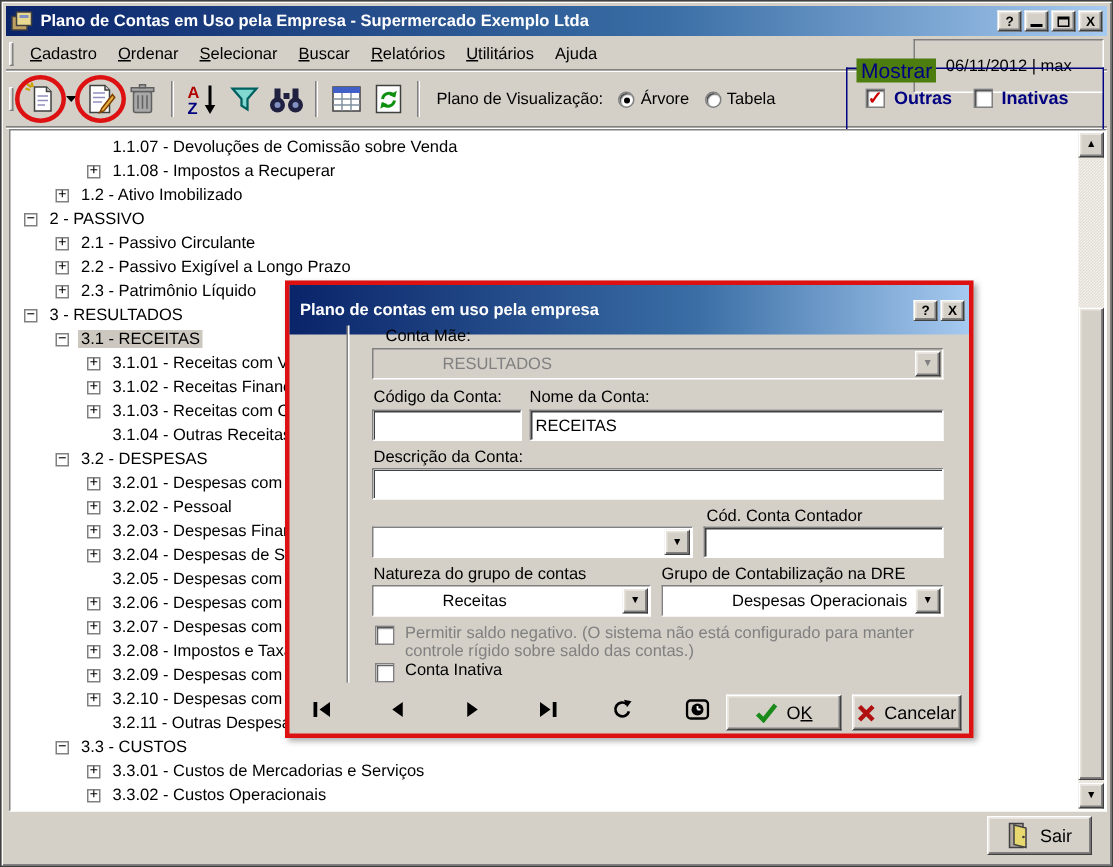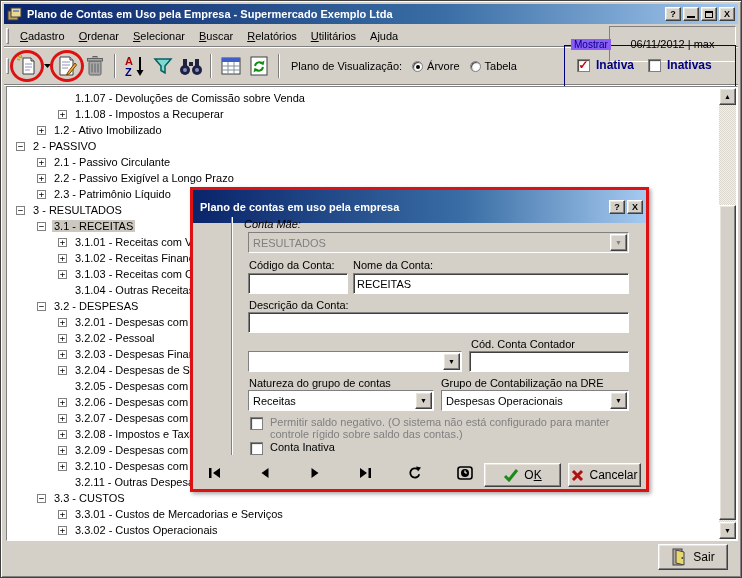--- a/index.html
+++ b/index.html
@@ -41,22 +41,22 @@
   .tool-btn.caret { width:12px; }
   .tool-sep { width:2px; height:24px; margin:0 5px; border-left:1px solid #808080; border-right:1px solid #fff; }
   .tool-btn.annotated::after { content:""; position:absolute; left:-3px; top:-2px; right:-3px; bottom:-2px;
              border:3px solid #dd1111; border-radius:50%; pointer-events:none; }
   #viewmode { display:flex; align-items:center; margin-left:6px; white-space:nowrap; }
   .radio { width:11px; height:11px; border-radius:50%; background:#fff; border:1px solid #808080;
            box-shadow: inset 1px 1px 1px #404040; margin:0 4px 0 10px; position:relative; }
   .radio.on::after { content:""; position:absolute; left:3px; top:3px; width:4px; height:4px; border-radius:50%; background:#000; }
   #show-group { position:absolute; right:2px; top:-3px; width:172px; height:42px;
                 border:1px solid #000080; border-bottom:none; }
-  #show-group .gtitle { position:absolute; left:6px; top:-7px; background:#8b5cf6; padding:0 3px;
-                color:#000080; font-size:10px; }
+  #show-group .gtitle { position:absolute; left:6px; top:-7px; background:#4d7c0f; padding:0 3px;
+                color:#000080; font-size:14px; }
   #show-group .row { display:flex; align-items:center; margin-top:12px; padding-left:12px; }
   .cbx { width:13px; height:13px; background:#fff; border:1px solid #808080; box-shadow: inset 1px 1px 1px #404040;
          display:flex; align-items:center; justify-content:center; font-size:12px; font-weight:bold; }
   .cbx.red-check { color:#cc0000; }
   .show-label { color:#000080; font-weight:bold; font-size:12px; margin:0 14px 0 6px; }
 
   
   #client { position:absolute; left:5px; top:85px; width:732px; height:455px; background:#fff;
             border:1px solid; border-color:#808080 #fff #fff #808080; }
   #tree { position:absolute; left:1px; top:1px; right:18px; bottom:1px; overflow:hidden; padding-top:2px; }
@@ -89,21 +89,21 @@
             border:3px solid #dd1111; background:#d4d0c8; box-shadow:2px 2px 4px rgba(0,0,0,.35); }
   #dlg-titlebar { position:absolute; left:0; top:0; right:0; height:33px;
             background:linear-gradient(90deg,#0a246a,#3a6ea5 60%,#a6caf0);
             display:flex; align-items:center; padding:0 3px; }
   #dlg-titlebar .ttl { color:#fff; font-weight:bold; font-size:11px; margin-left:4px; flex:1; }
   #dlg-vline { position:absolute; left:38px; top:27px; width:2px; height:238px;
                border-left:1px solid #808080; border-right:1px solid #fff; }
   .dlg-label { position:absolute; font-size:11px; white-space:nowrap; }
   .dlg-input { position:absolute; height:21px; font-size:11px; font-family:"Liberation Sans",sans-serif;
                padding:0 3px; outline:none; }
-  .combo { position:absolute; height:21px; display:flex; align-items:stretch; background:#fff; }
+  .combo { position:absolute; height:21px; display:flex; align-items:stretch; background:#fff;padding-left:42px; }
   .combo .ctext { flex:1; display:flex; align-items:center; padding:0 4px; overflow:hidden; white-space:nowrap; }
   .combo .carrow { width:17px; margin:1px; display:flex; align-items:center; justify-content:center; font-size:7px; }
   .combo.disabled { background:#d4d0c8; }
   .combo.disabled .ctext { color:#808080; }
   .combo.disabled .carrow { color:#808080; }
   .dlg-check { position:absolute; display:flex; gap:7px; font-size:11px; }
   .dlg-check .cbx { flex:none; margin-top:1px; }
   .dlg-check.dis { color:#808080; }
   #navigator { position:absolute; left:10px; top:273px; display:flex; gap:26px; }
   .nav-btn { width:24px; height:20px; display:flex; align-items:center; justify-content:center; }
@@ -223,21 +223,21 @@
           <span class="radio on"></span>
           <span>Árvore</span>
           <span class="radio"></span>
           <span>Tabela</span>
         </span>
     </div>
     <div id="show-group">
       <span class="gtitle">Mostrar</span>
       <div class="row" id="show-checkboxes">
           <span class="cbx red-check">✓</span>
-          <span class="show-label">Inativa</span>
+          <span class="show-label">Outras</span>
           <span class="cbx"></span>
           <span class="show-label">Inativas</span>
         </div>
     </div>
   </div>
 
   <div id="client">
     <div id="tree">
         <div class="tree-row" style="padding-left: 50px;">
           <span class="leaf-spacer"></span>
@@ -371,21 +371,21 @@
   </div>
 
   <div id="dialog">
     <div id="dlg-titlebar">
       <span class="ttl">Plano de contas em uso pela empresa</span>
       <div class="tbtn raised">?</div>
       <div class="tbtn raised">X</div>
     </div>
     <div id="dlg-vline"></div>
 
-    <span class="dlg-label" style="left:51px; top:28px;font-style:italic;">Conta Mãe:</span>
+    <span class="dlg-label" style="left:64px; top:28px;">Conta Mãe:</span>
     <div class="combo sunken disabled" style="left:55px; top:42px; width:381px;">
       <span class="ctext">RESULTADOS</span>
       <span class="carrow raised">▼</span>
     </div>
 
     <span class="dlg-label" style="left:56px; top:69px;">Código da Conta:</span>
     <span class="dlg-label" style="left:160px; top:69px;">Nome da Conta:</span>
     <input class="dlg-input field" style="left: 55px; top: 83px; width: 100px;" value="">
     <input class="dlg-input field" style="left: 160px; top: 83px; width: 276px;" value="RECEITAS">
 

